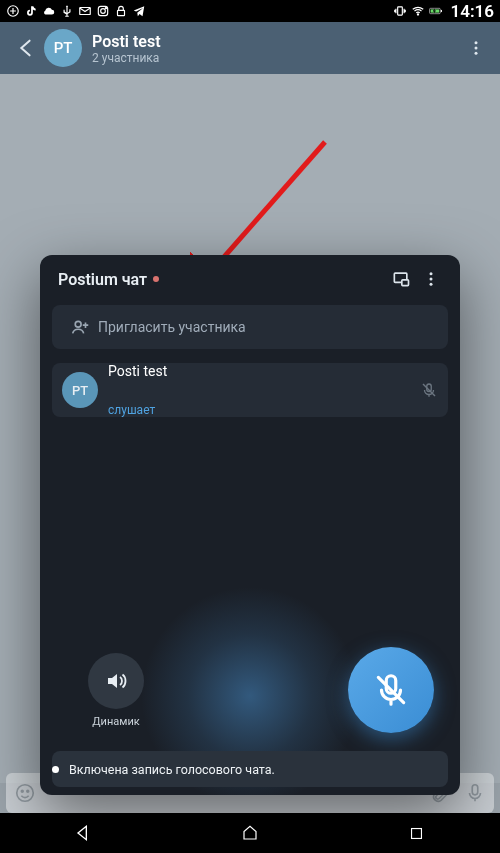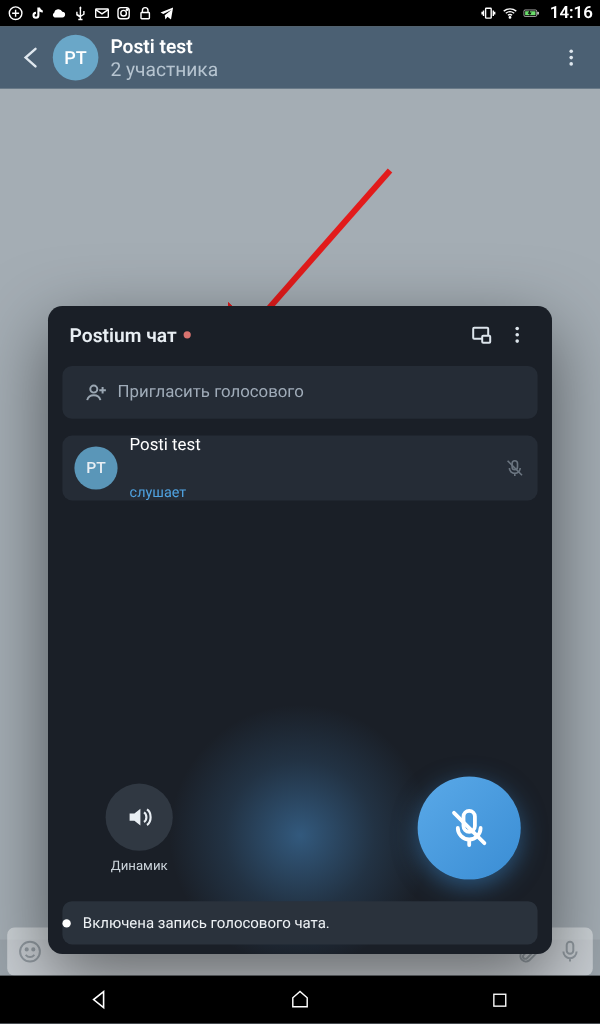--- a/index.html
+++ b/index.html
@@ -14,21 +14,21 @@
 
   
   .status-bar {
     height: 22px;
     background: #000;
     display: flex;
     justify-content: space-between;
     align-items: center;
     padding: 0 6px;
     color: #fff;
-    font-size: 14px;
+    font-size: 17px;
   }
   .status-left, .status-right { display: flex; align-items: center; gap: 4px; }
   .status-left svg, .status-right svg { width: 14px; height: 14px; }
   .status-right .time { font-weight: 600; margin-left: 4px; }
 
   
   .app-bar {
     height: 52px;
     background: #4b6073;
     display: flex;
@@ -44,21 +44,21 @@
     display: flex;
     align-items: center;
     justify-content: center;
     font-size: 15px;
     font-weight: 500;
     color: #fff;
     margin: 0 10px 0 4px;
   }
   .title-block { flex: 1; display:flex; flex-direction:column; }
   .title-name { font-size: 16px; font-weight: 600; color: #fff; }
-  .title-sub { font-size: 16px; color: #b6c4d0; }
+  .title-sub { font-size: 12px; color: #b6c4d0; }
   .more-dots { width: 28px; display:flex; justify-content:center; }
 
   
   .chat-bg {
     position: absolute;
     top: 74px; bottom: 70px; left: 0; right: 0;
     background: #a4adb4;
   }
 
   
@@ -344,21 +344,21 @@
   </div>
 
   <div class="invite-row">
     <div class="icon-slot">
       <svg width="22" height="22" viewBox="0 0 24 24" fill="none" stroke="#9aa6b2" stroke-width="1.8">
           <circle cx="10" cy="9" r="3.2"></circle>
           <path d="M4 19c.7-3 3-4.5 6-4.5s5.3 1.5 6 4.5"></path>
           <path d="M18 7v6M15 10h6"></path>
         </svg>
     </div>
-    <span>Пригласить голосового</span>
+    <span>Пригласить участника</span>
   </div>
 
   <div class="participant">
     <div class="p-avatar">PT</div>
     <div>
       <div class="p-name">Posti test</div>
       <div class="p-status">слушает</div>
     </div>
     <div class="p-right">
       <svg width="18" height="18" viewBox="0 0 24 24" fill="none" stroke="#9aa6b2" stroke-width="1.8">

